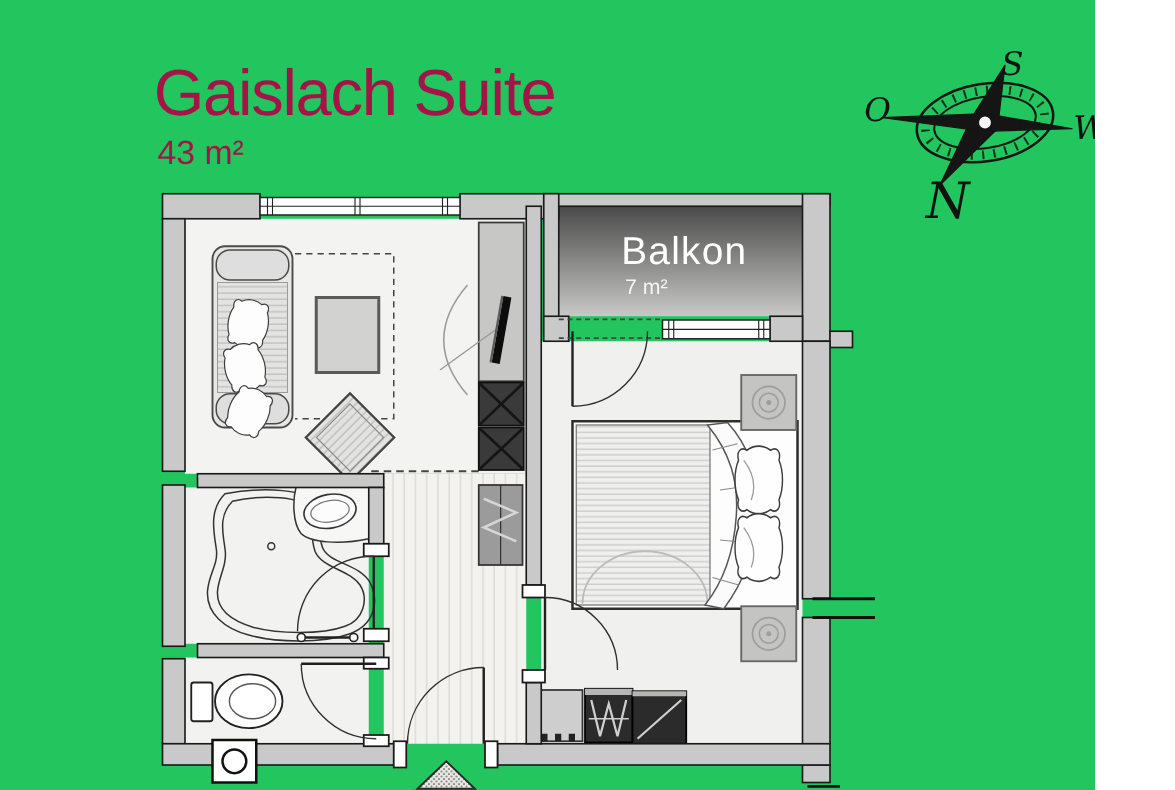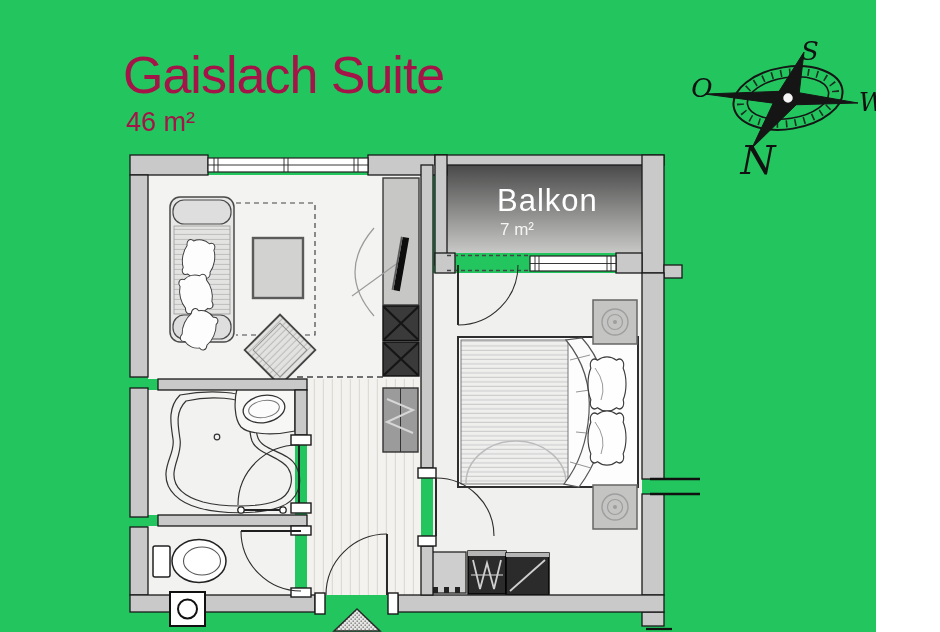--- a/index.html
+++ b/index.html
@@ -22,21 +22,21 @@
   .balkon-area{fill:#f5f5f5;font-family:"Liberation Sans",sans-serif;font-size:17px;}
   .compass-letter{fill:#111;font-family:"DejaVu Serif",serif;font-style:italic;font-size:26px;text-anchor:middle;}
   .compass-letter-n{font-size:40px;}
 </style>
 </head>
 <body>
 
 <div class="page">
 
   <div class="title">Gaislach Suite</div>
-  <div class="subtitle">46 m²</div>
+  <div class="subtitle">43 m²</div>
 
   <svg width="940" height="632" viewBox="0 0 940 632">
     <defs>
       <linearGradient id="balGrad" x1="0" y1="0" x2="0" y2="1">
         <stop offset="0" stop-color="#4a4a4a"></stop>
         <stop offset="1" stop-color="#c8c8c6"></stop>
       </linearGradient>
       <pattern id="plank" width="9" height="9" patternUnits="userSpaceOnUse">
         <rect width="9" height="9" fill="#f3f2ef"></rect>
         <line x1="8.4" y1="0" x2="8.4" y2="9" stroke="#dcdbd5" stroke-width="1.2"></line>

